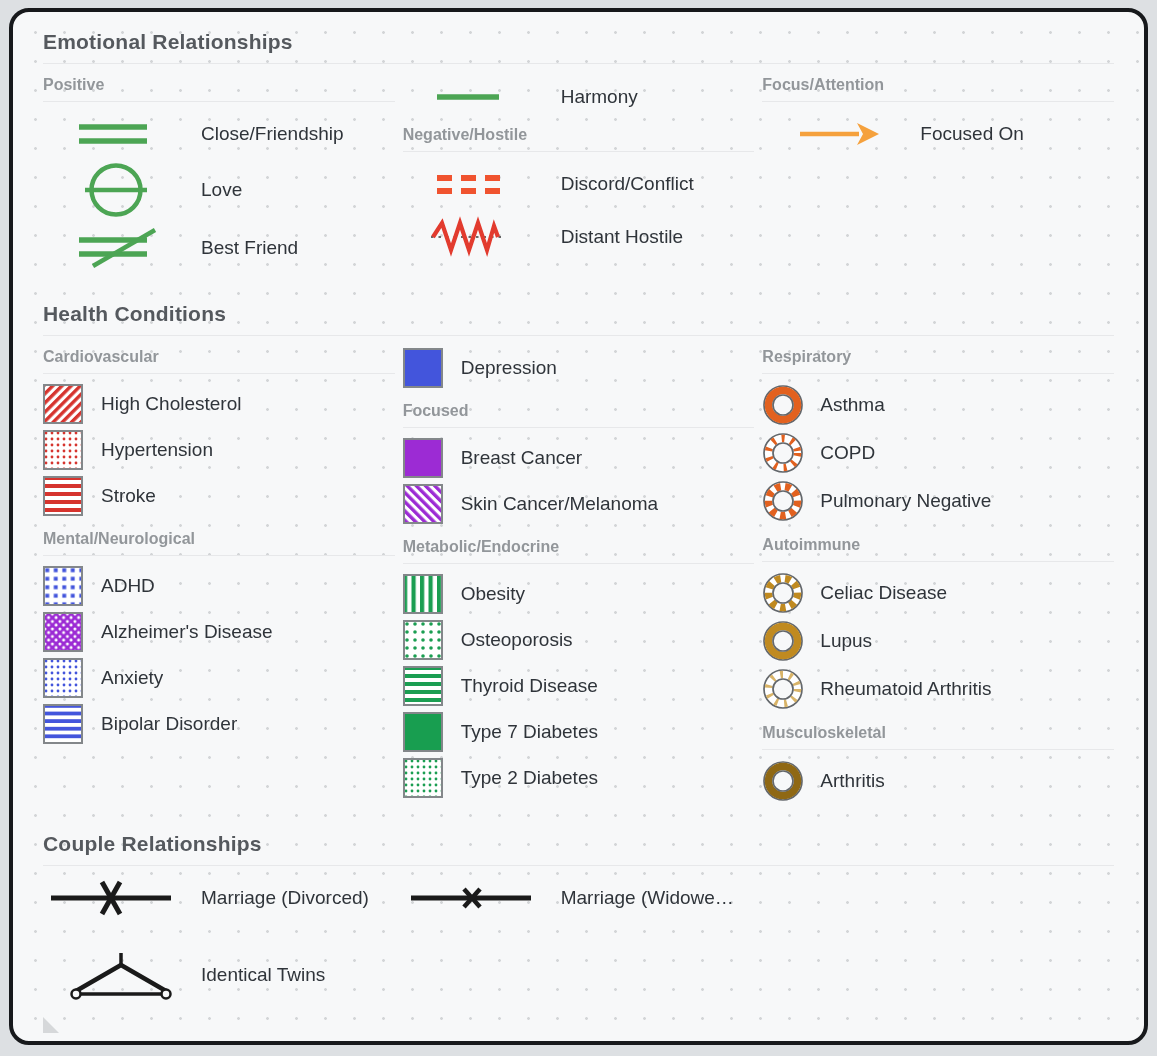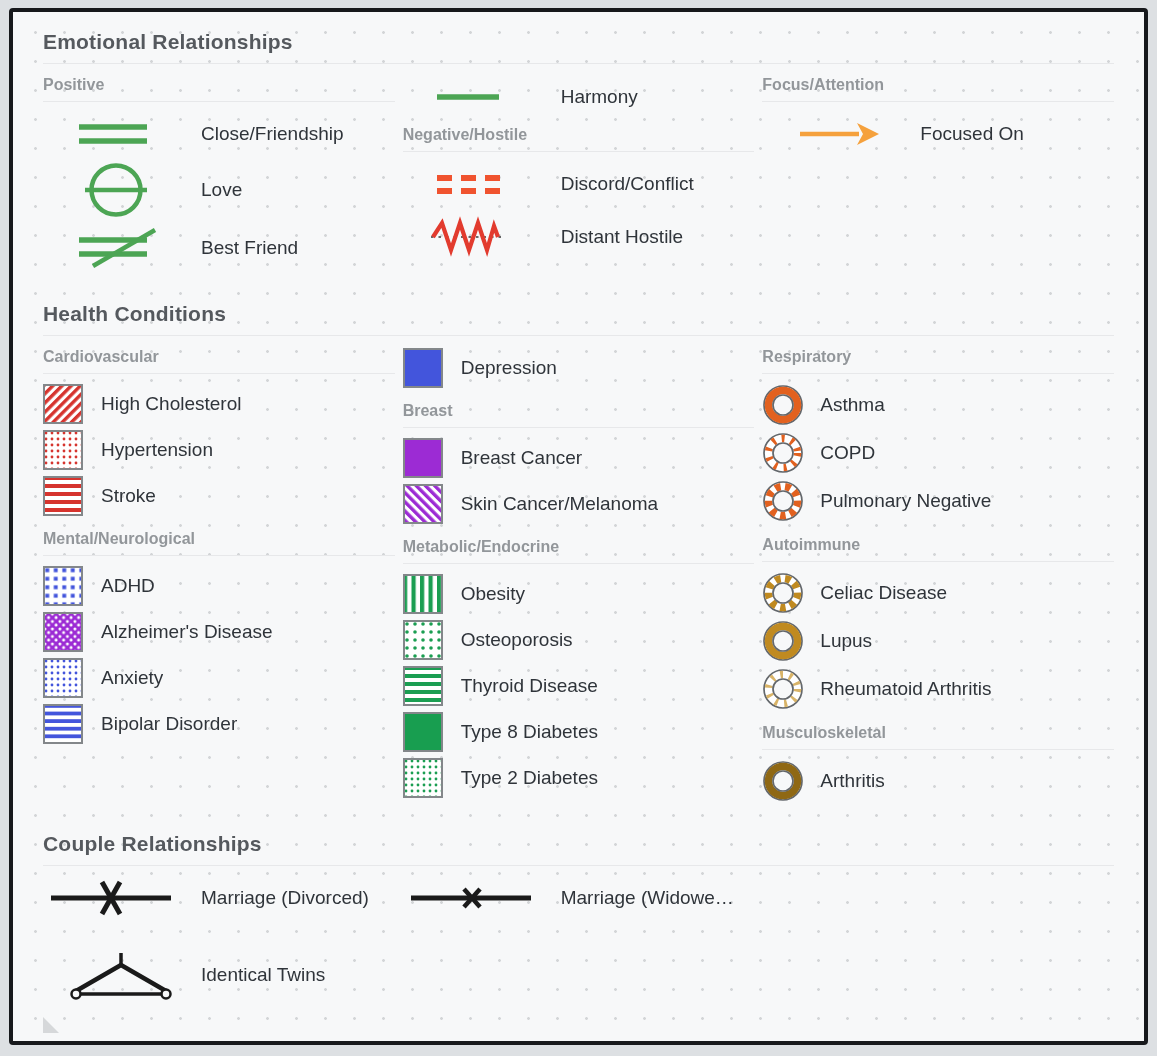--- a/index.html
+++ b/index.html
@@ -9,21 +9,21 @@
     font-family:"Liberation Sans", sans-serif;
   }
   .panel{
     position:absolute;left:9px;top:8px;right:9px;bottom:11px;
     box-sizing:border-box;
     background-color:#f7f8f9;
     background-image:radial-gradient(#d3d5d7 1.3px, transparent 1.5px);
     background-size:29px 29px;
     background-position:8px 6px;
     border:4px solid #17191c;
-    border-radius:4px;
+    border-radius:20px;
     padding:18px 30px 10px 30px;
     overflow:hidden;
   }
   .section-title{
     font-size:21px;font-weight:700;color:#55595e;letter-spacing:.2px;
     border-bottom:1px solid #e7e8ea;padding-bottom:9px;margin:0 0 12px 0;
   }
   .section{margin-top:24px;}
   .section:first-child{margin-top:0;}
   .cols{display:grid;grid-template-columns:1fr 1fr 1fr;column-gap:8px;align-items:start;}
@@ -258,21 +258,21 @@
         <div class="group">
           <div class="item">
             <svg class="sq" width="40" height="40" viewBox="0 0 40 40">
                 <rect width="40" height="40" fill="#4355DC"></rect>
                 <rect x="1" y="1" width="38" height="38" fill="none" stroke="#83878a" stroke-width="2"></rect>
               </svg>
             <span class="lbl">Depression</span>
           </div>
         </div>
         <div class="group">
-          <div class="group-heading">Breast</div>
+          <div class="group-heading">Focused</div>
           <div class="item">
             <svg class="sq" width="40" height="40" viewBox="0 0 40 40">
                 <rect width="40" height="40" fill="#9C2BD4"></rect>
                 <rect x="1" y="1" width="38" height="38" fill="none" stroke="#83878a" stroke-width="2"></rect>
               </svg>
             <span class="lbl">Breast Cancer</span>
           </div>
           <div class="item">
             <svg class="sq" width="40" height="40" viewBox="0 0 40 40">
                 <rect width="40" height="40" fill="url(#pDiagPurple)"></rect>
@@ -302,21 +302,21 @@
                 <rect width="40" height="40" fill="url(#pHGreen)"></rect>
                 <rect x="1" y="1" width="38" height="38" fill="none" stroke="#83878a" stroke-width="2"></rect>
               </svg>
             <span class="lbl">Thyroid Disease</span>
           </div>
           <div class="item">
             <svg class="sq" width="40" height="40" viewBox="0 0 40 40">
                 <rect width="40" height="40" fill="#189E50"></rect>
                 <rect x="1" y="1" width="38" height="38" fill="none" stroke="#83878a" stroke-width="2"></rect>
               </svg>
-            <span class="lbl">Type 8 Diabetes</span>
+            <span class="lbl">Type 7 Diabetes</span>
           </div>
           <div class="item">
             <svg class="sq" width="40" height="40" viewBox="0 0 40 40">
                 <rect width="40" height="40" fill="url(#pDotGreenSm)"></rect>
                 <rect x="1" y="1" width="38" height="38" fill="none" stroke="#83878a" stroke-width="2"></rect>
               </svg>
             <span class="lbl">Type 2 Diabetes</span>
           </div>
         </div>
       </div>

